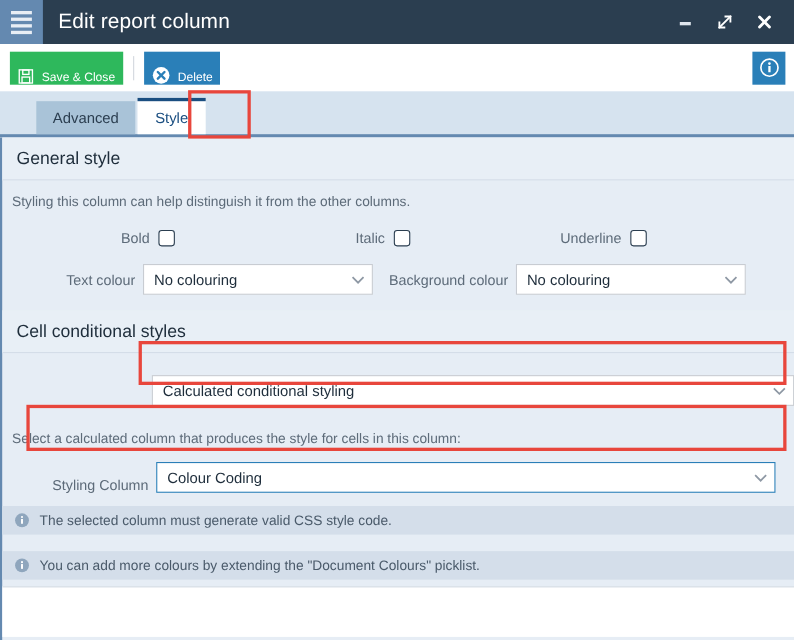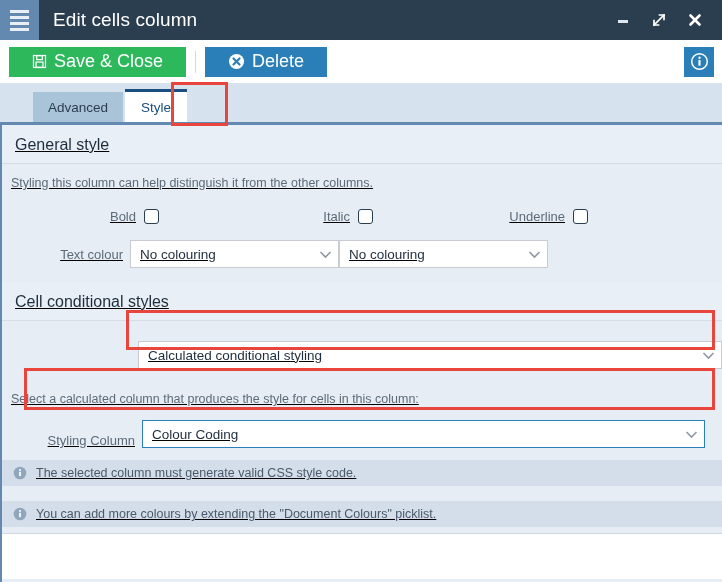--- a/index.html
+++ b/index.html
@@ -76,25 +76,25 @@
     height: 43px;
     background: #ffffff;
     display: flex;
     align-items: center;
     padding: 0 0 0 9px;
     flex: 0 0 auto;
   }
   .tb-btn {
     height: 30px;
     display: inline-flex;
-    align-items: center;
+    align-items: flex-end;
     gap: 7px;
-    padding: 0 23px;
+    padding: 0 7px;
     color: #ffffff;
-    font-size: 18px;
+    font-size: 11px;
     border: none;
     cursor: pointer;
     white-space: nowrap;
   }
   .tb-btn.save { background: #2eb85c; }
   .tb-btn.delete { background: #2a7fb8; }
   .tb-sep {
     width: 1px;
     height: 22px;
     background: #d3d8de;
@@ -155,21 +155,20 @@
     pointer-events: none;
   }
 
   
   .panel {
     flex: 1 1 auto;
     background: #e6edf5;
     border-left: 2px solid #6489b0;
     position: relative;
     overflow: hidden;
-    text-decoration: underline;
   }
 
   .section-head {
     font-size: 16px;
     color: #1e2d3b;
     padding: 11px 0 9px 13px;
     border-bottom: 1px solid #d4dde8;
     background: #e8eff6;
   }
 
@@ -287,21 +286,21 @@
 
 <div class="window">
 
   <div class="titlebar">
     <div class="hamburger-btn">
       <i></i>
       <i></i>
       <i></i>
       <i></i>
     </div>
-    <div class="titlebar-title">Edit cells column</div>
+    <div class="titlebar-title">Edit report column</div>
     <div class="winctrls">
       <div class="winctrl">
         <svg width="16" height="16" viewBox="0 0 16 16">
           <rect x="3" y="8" width="10" height="3" fill="#dfe6ee"></rect>
         </svg>
       </div>
       <div class="winctrl">
         <svg width="18" height="18" viewBox="0 0 18 18">
           <g stroke="#ffffff" stroke-width="1.7" fill="none" stroke-linecap="square">
             <line x1="4" y1="14" x2="14" y2="4"></line>
@@ -386,20 +385,21 @@
     <div class="dd-row">
       <div class="dd-label" style="width:119px">Text colour</div>
       <div class="dropdown" style="width:209px">
         <span class="ddval">No colouring</span>
         <span class="chev">
           <svg width="13" height="9" viewBox="0 0 13 9">
               <polyline points="1.5,2 6.5,7 11.5,2" fill="none" stroke="#8e98a4" stroke-width="1.6"></polyline>
             </svg>
         </span>
       </div>
+      <div class="dd-label" style="width:130px">Background colour</div>
       <div class="dropdown" style="width:209px">
         <span class="ddval">No colouring</span>
         <span class="chev">
           <svg width="13" height="9" viewBox="0 0 13 9">
               <polyline points="1.5,2 6.5,7 11.5,2" fill="none" stroke="#8e98a4" stroke-width="1.6"></polyline>
             </svg>
         </span>
       </div>
     </div>
 

